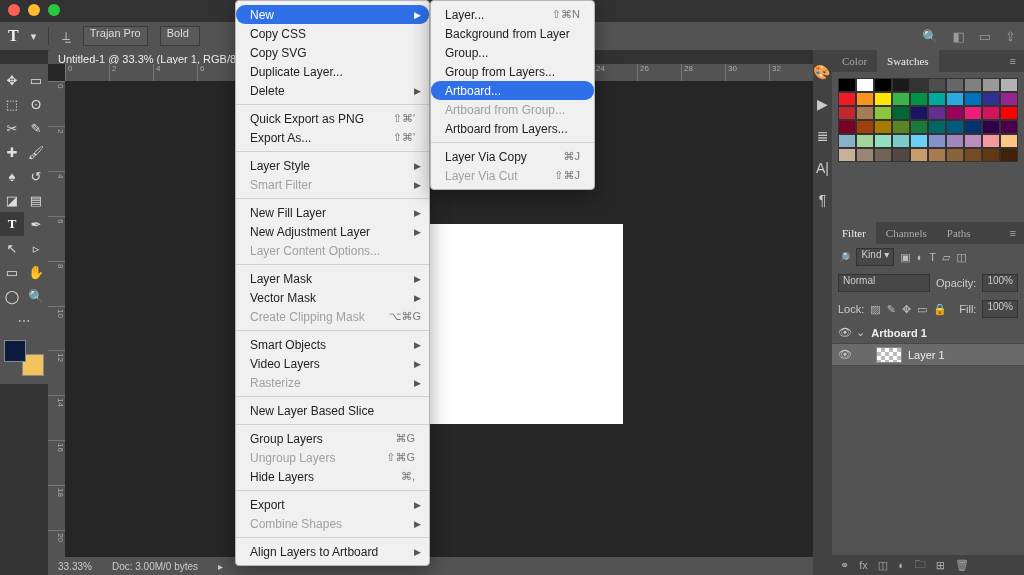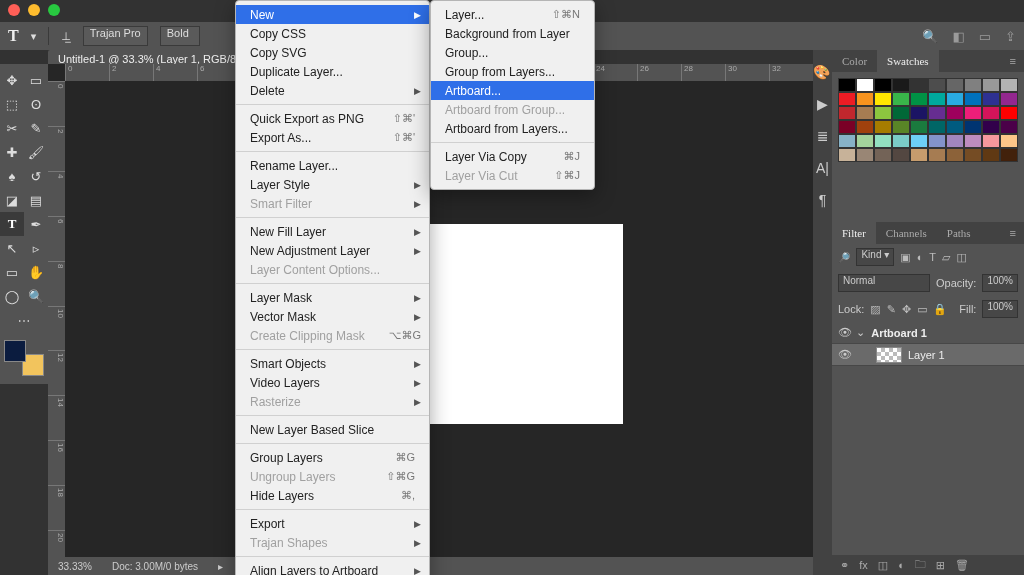--- a/index.html
+++ b/index.html
@@ -38,21 +38,21 @@
   .canvas { position:absolute; left:48px; right:211px; top:64px; bottom:0; background:#262626; }
   .rulerH { position:absolute; top:0; left:17px; right:0; height:17px; background:#535353; font-size:8px; color:#aaa; display:flex; }
   .rulerH span { width:60px; border-left:1px solid #777; padding-left:2px; }
   .rulerV { position:absolute; top:17px; left:0; bottom:0; width:17px; background:#535353; font-size:8px; color:#aaa; display:flex; flex-direction:column; }
   .rulerV span { height:60px; border-top:1px solid #777; padding-top:2px; writing-mode:vertical-rl; }
   .artboard { position:absolute; left:370px; top:160px; width:205px; height:200px; background:#fff; }
   .status { position:absolute; left:0; bottom:0; height:18px; background:#535353; display:flex; align-items:center; font-size:10px; color:#ccc; gap:20px; padding:0 10px; width:100%; }
 
   
   .cmenu { position:absolute; background:#f0f0f0; color:#222; font-size:12px; border:1px solid #b5b5b5; border-radius:4px; box-shadow:0 6px 20px rgba(0,0,0,.35); padding:4px 0; }
-  .cmenu .item { height:19px; display:flex; align-items:center; padding:0 14px; white-space:nowrap; cursor:default; position:relative; }
+  .cmenu .item { height:19px; display:flex; align-items:center; padding:0 14px; white-space:nowrap; cursor:default; position:relative;border-radius:9px; }
   .cmenu .item.d { color:#a0a0a0; }
   .cmenu .item.hl { background:#2f6fE8; color:#fff; }
   .cmenu .sep { height:1px; background:#d0d0d0; margin:4px 0; }
   .cmenu .sc { margin-left:auto; padding-left:24px; color:#777; font-size:11px; }
   .cmenu .arrow { position:absolute; right:8px; font-size:9px; color:#555; }
   .cmenu .item.hl .arrow{ color:#fff; }
   #menu1 { left:235px; top:0;   width:195px; }
   #menu2 { left:430px; top:0;   width:165px; }
 
   
@@ -374,23 +374,20 @@
     <div class="item">
       <span>Quick Export as PNG</span>
       <span class="sc">⇧⌘'</span>
     </div>
     <div class="item">
       <span>Export As...</span>
       <span class="sc">⇧⌘'</span>
     </div>
     <div class="sep"></div>
     <div class="item">
-      <span>Rename Layer...</span>
-    </div>
-    <div class="item">
       <span>Layer Style</span>
       <span class="arrow">▶</span>
     </div>
     <div class="item d">
       <span>Smart Filter</span>
       <span class="arrow">▶</span>
     </div>
     <div class="sep"></div>
     <div class="item">
       <span>New Fill Layer</span>
@@ -445,21 +442,21 @@
     <div class="item">
       <span>Hide Layers</span>
       <span class="sc">⌘,</span>
     </div>
     <div class="sep"></div>
     <div class="item">
       <span>Export</span>
       <span class="arrow">▶</span>
     </div>
     <div class="item d">
-      <span>Trajan Shapes</span>
+      <span>Combine Shapes</span>
       <span class="arrow">▶</span>
     </div>
     <div class="sep"></div>
     <div class="item">
       <span>Align Layers to Artboard</span>
       <span class="arrow">▶</span>
     </div>
   </div>
 <div class="cmenu" id="menu2">
     <div class="item">

